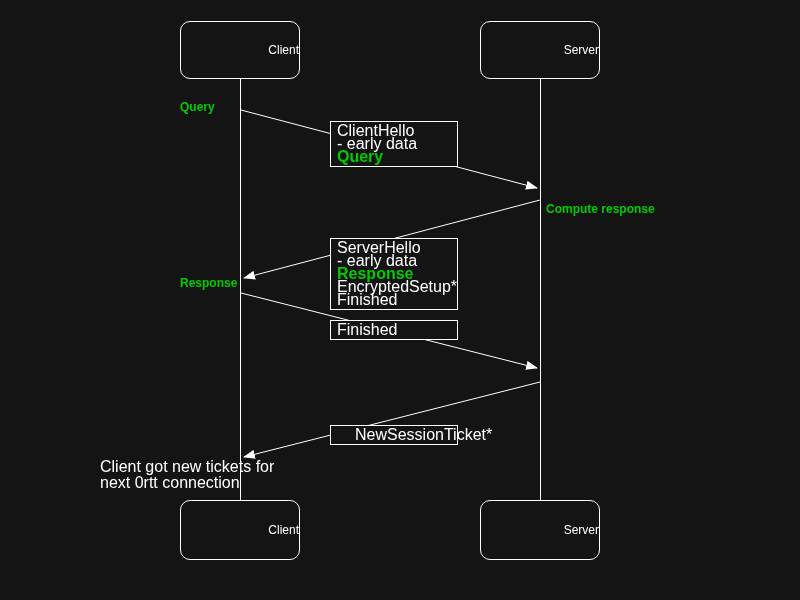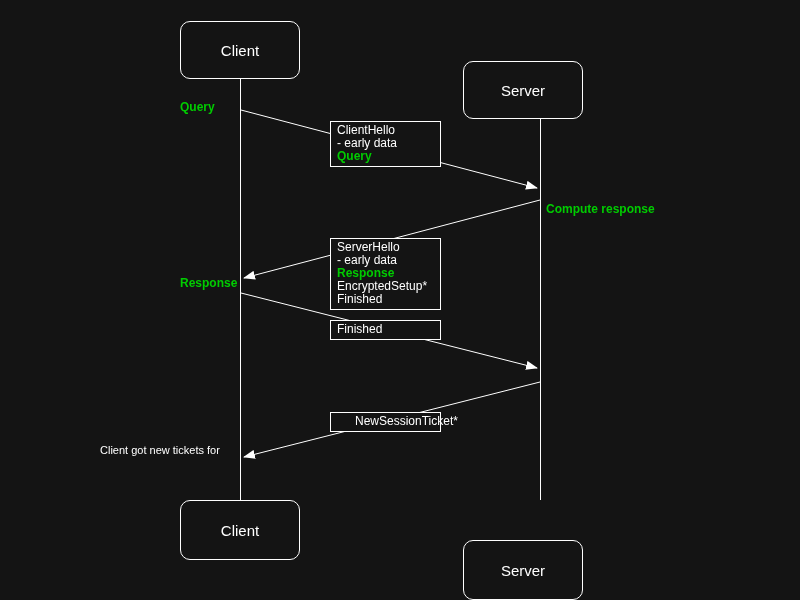--- a/index.html
+++ b/index.html
@@ -27,56 +27,57 @@
     stroke-width:1;
   }
   .arrowhead{ fill:var(--fg); }
   .actor{
     position:absolute;
     width:120px;
     border:1px solid var(--fg);
     border-radius:10px;
     background:var(--bg);
     color:var(--fg);
-    display:flex;align-items:center;justify-content:center;
-    font-size:15px;
+    display:flex;align-items:center;justify-content:flex-end;
+    font-size:12px;
     box-sizing:border-box;
   }
   .actor.top{ top:21px;height:58px; }
   .actor.bottom{ top:500px;height:60px; }
   .actor.client{ left:180px; }
-  .actor.server{ left:463px;margin-top:40px; }
+  .actor.server{ left:480px; }
   .msg-box{
     position:absolute;
     left:330px;
-    width:111px;
+    width:128px;
     box-sizing:border-box;
     border:1px solid var(--fg);
     background:var(--bg);
     color:var(--fg);
-    font-size:12px;
+    font-size:16px;
     line-height:13px;
     padding:2px 6px 3px 6px;
   }
   .msg-box .ln{ display:block; white-space:nowrap; }
   .label{
     position:absolute;
     font-size:12px;
     line-height:13px;
     color:var(--fg);
     white-space:nowrap;
   }
   .label.green{ color:var(--accent); }
   .green{ color:var(--accent);font-weight:bold; }
   .note{
     position:absolute;
-    font-size:11px;
+    font-size:16px;
     line-height:16px;
     color:var(--fg);
     white-space:nowrap;
+    margin-top:17px;
   }
 </style>
 </head>
 <body>
 
 <div class="stage">
 
   <svg class="wires" width="800" height="600" viewBox="0 0 800 600">
     <defs>
       <marker id="arrw" markerWidth="12" markerHeight="9" refX="11" refY="4.5" orient="auto" markerUnits="userSpaceOnUse">
@@ -117,25 +118,26 @@
     <span class="ln">- early data</span>
     <span class="ln green">Response</span>
     <span class="ln">EncryptedSetup*</span>
     <span class="ln">Finished</span>
   </div>
 
   <div class="msg-box" style="top:320px;">
     <span class="ln">Finished</span>
   </div>
 
-  <div class="msg-box" style="top:412px;padding-left:24px;">
+  <div class="msg-box" style="top:425px;padding-left:24px;">
     <span class="ln">NewSessionTicket*</span>
   </div>
 
   <div class="label green" style="left:180px;top:101px;">Query</div>
   <div class="label green" style="left:546px;top:203px;">Compute response</div>
   <div class="label green" style="left:180px;top:277px;">Response</div>
 
   <div class="note" style="left:100px;top:442px;">
     <div>Client got new tickets for</div>
+    <div>next 0rtt connection</div>
   </div>
 
 </div>
 
 </body></html>

